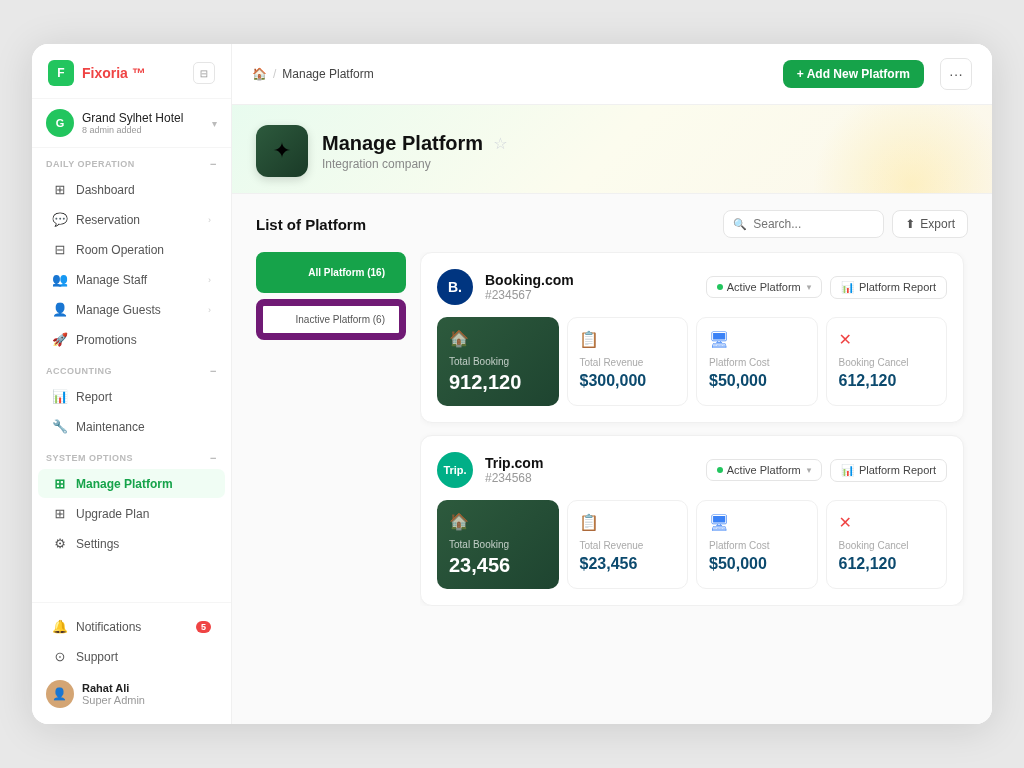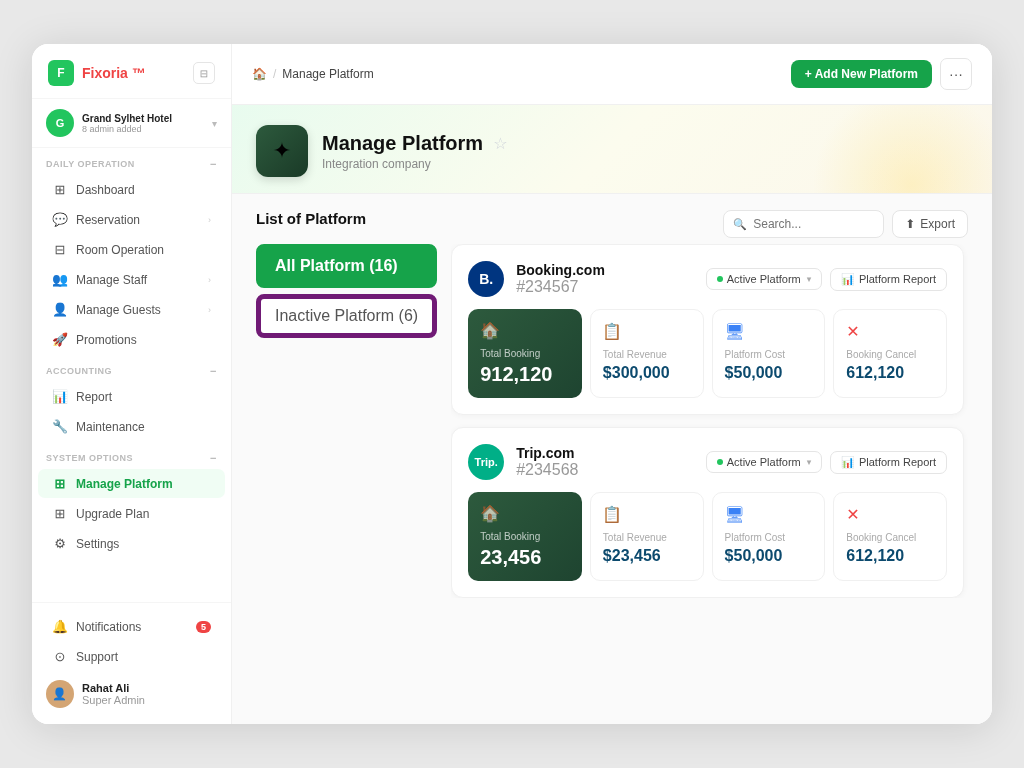--- a/index.html
+++ b/index.html
@@ -79,21 +79,21 @@
     .hotel-avatar {
       width: 28px; height: 28px;
       background: #22c55e;
       border-radius: 50%;
       display: flex; align-items: center; justify-content: center;
       color: #fff;
       font-size: 11px;
       font-weight: 700;
     }
     .hotel-info { flex: 1; }
-    .hotel-name { font-size: 10px; font-weight: 700; color: #222; }
+    .hotel-name { font-size: 12px; font-weight: 400; color: #222; }
     .hotel-sub { font-size: 9px; color: #999; }
     .hotel-chevron { color: #bbb; font-size: 10px; }
     .sidebar-section {
       padding: 10px 14px 4px;
     }
     .sidebar-section-label {
       font-size: 9px;
       font-weight: 600;
       color: #bbb;
       text-transform: uppercase;
@@ -171,21 +171,21 @@
     }
     .breadcrumb {
       display: flex;
       align-items: center;
       gap: 6px;
       font-size: 12px;
       color: #999;
     }
     .breadcrumb-sep { color: #ccc; }
     .breadcrumb-current { color: #444; font-weight: 500; }
-    .top-bar-actions { display: flex; gap: 8px; align-items: center; margin-left: 44px; }
+    .top-bar-actions { display: flex; gap: 16px; align-items: center; margin-left: 44px; }
     .btn-add {
       background: #16a34a;
       color: #fff;
       border: none;
       border-radius: 8px;
       padding: 7px 14px;
       font-size: 12px;
       font-weight: 600;
       cursor: pointer;
       display: flex;
@@ -237,22 +237,23 @@
     .platform-subtitle { font-size: 12px; color: #888; margin-top: 2px; }
 
     
     .list-section {
       flex: 1;
       padding: 16px 24px;
       overflow-y: auto;
     }
     .list-header {
       display: flex;
+      align-items: center;
       justify-content: space-between;
-      margin-bottom: 6px;
+      margin-bottom: 14px;
     }
     .list-title { font-size: 15px; font-weight: 700; color: #111; }
     .list-controls { display: flex; gap: 8px; align-items: center; }
     .search-box {
       display: flex;
       align-items: center;
       gap: 6px;
       background: #fff;
       border: 1px solid #e5e5e5;
       border-radius: 8px;
@@ -288,26 +289,26 @@
     }
     .filter-panel {
       display: flex;
       flex-direction: column;
       gap: 6px;
       min-width: 150px;
     }
     .filter-btn {
       padding: 8px 14px;
       border-radius: 8px;
-      font-size: 16px;
-      cursor: pointer;
-      border: 5px solid #701a75;
+      font-size: 10px;
+      cursor: pointer;
+      border: 7px solid #701a75;
       background: #fff;
       color: #555;
-      text-align: left;
+      text-align: right;
       white-space: nowrap;
     }
     .filter-btn.active {
       background: #16a34a;
       color: #fff;
       border-color: #16a34a;
       font-weight: 600;
     }
     .cards-area {
       flex: 1;
@@ -335,21 +336,21 @@
       width: 36px; height: 36px;
       border-radius: 50%;
       display: flex; align-items: center; justify-content: center;
       font-size: 14px;
       font-weight: 800;
       color: #fff;
     }
     .card-logo.booking { background: #003580; }
     .card-logo.trip { background: #00af87; font-size: 11px; }
     .card-name { font-size: 14px; font-weight: 700; color: #111; }
-    .card-id { font-size: 16px; color: #999; }
+    .card-id { font-size: 12px; color: #999; }
     .card-actions {
       display: flex;
       gap: 8px;
       align-items: flex-start;
       margin-left: auto;
     }
     .status-badge {
       display: flex;
       align-items: center;
       gap: 4px;

